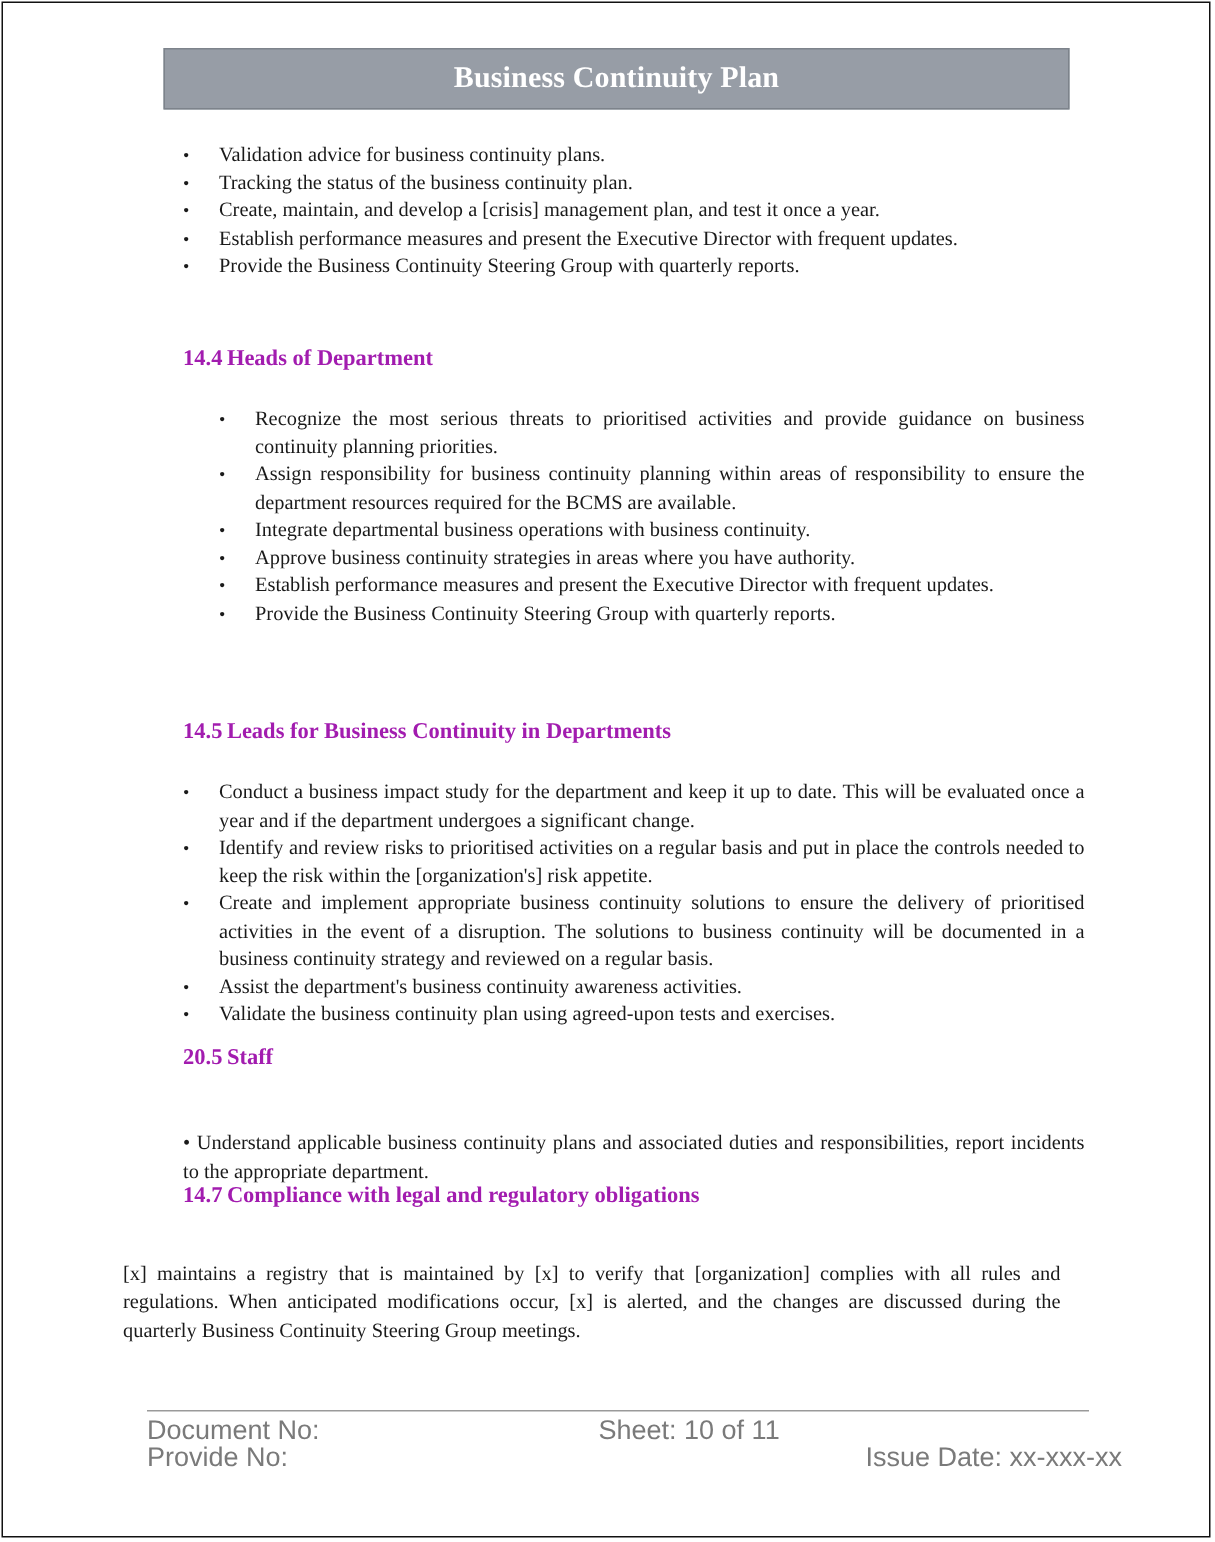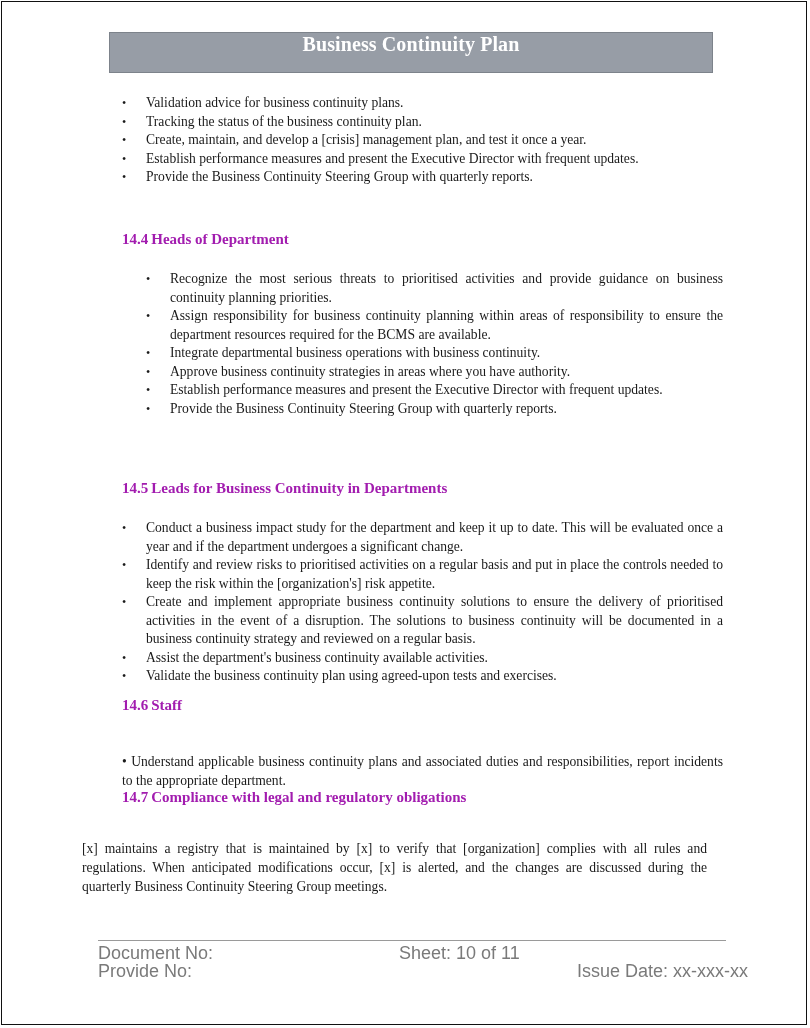--- a/index.html
+++ b/index.html
@@ -8,21 +8,21 @@
       font-family: "Liberation Serif", "DejaVu Serif", serif;
       color: #1a1a1a; position: relative; overflow: hidden;
     }
     .page {
       position: absolute; left: 1px; top: 1px; width: 806px; height: 1024px;
       border: 1px solid #111; background: #fff; box-sizing: border-box;
     }
     .header-bar {
       position: absolute; left: 107px; top: 30px; width: 604px; height: 41px;
       background: #979da6; border: 1px solid #7d838b; box-sizing: border-box;
-      display: flex; align-items: flex-start; justify-content: center;
+      display: flex; align-items: center; justify-content: center;
     }
     .header-title {
       color: #ffffff; font-weight: bold; font-size: 20px; letter-spacing: 0.1px;
     }
     .text { font-size: 13.6px; line-height: 18.5px; }
     ul.blist { list-style: none; margin: 0; padding: 0; position: absolute; }
     ul.blist li { position: relative; }
     ul.blist li .bullet { position: absolute; left: -24px; top: 0; font-size: 12px; }
     .justify { text-align: justify; }
     .heading {
@@ -68,26 +68,26 @@
     <li><span class="bullet">•</span><span>Provide the Business Continuity Steering Group with quarterly reports.</span></li>
   </ul>
 
   <div class="heading" style="left:120px; top:478px;">
     <span class="num">14.5</span><span>Leads for Business Continuity in Departments</span>
   </div>
   <ul class="blist text justify" style="left:144px; top:517px; width:577px;">
     <li><span class="bullet">•</span><span>Conduct a business impact study for the department and keep it up to date. This will be evaluated once a year and if the department undergoes a significant change.</span></li>
     <li><span class="bullet">•</span><span>Identify and review risks to prioritised activities on a regular basis and put in place the controls needed to keep the risk within the [organization's] risk appetite.</span></li>
     <li><span class="bullet">•</span><span>Create and implement appropriate business continuity solutions to ensure the delivery of prioritised activities in the event of a disruption. The solutions to business continuity will be documented in a business continuity strategy and reviewed on a regular basis.</span></li>
-    <li><span class="bullet">•</span><span>Assist the department's business continuity available activities.</span></li>
+    <li><span class="bullet">•</span><span>Assist the department's business continuity awareness activities.</span></li>
     <li><span class="bullet">•</span><span>Validate the business continuity plan using agreed-upon tests and exercises.</span></li>
   </ul>
 
   <div class="heading" style="left:120px; top:695px;">
-    <span class="num">14.6</span><span>Staff</span>
+    <span class="num">20.5</span><span>Staff</span>
   </div>
   <div class="para text justify" style="left:120px; top:750px; width:601px; line-height:19px;">
     <span>•</span>
     <span>Understand applicable business continuity plans and associated duties and responsibilities, report incidents to the appropriate department.</span>
   </div>
 
   <div class="heading" style="left:120px; top:787px;">
     <span class="num">14.7</span><span>Compliance with legal and regulatory obligations</span>
   </div>
   <div class="para text justify" style="left:80px; top:837px; width:625px; line-height:19px;">

